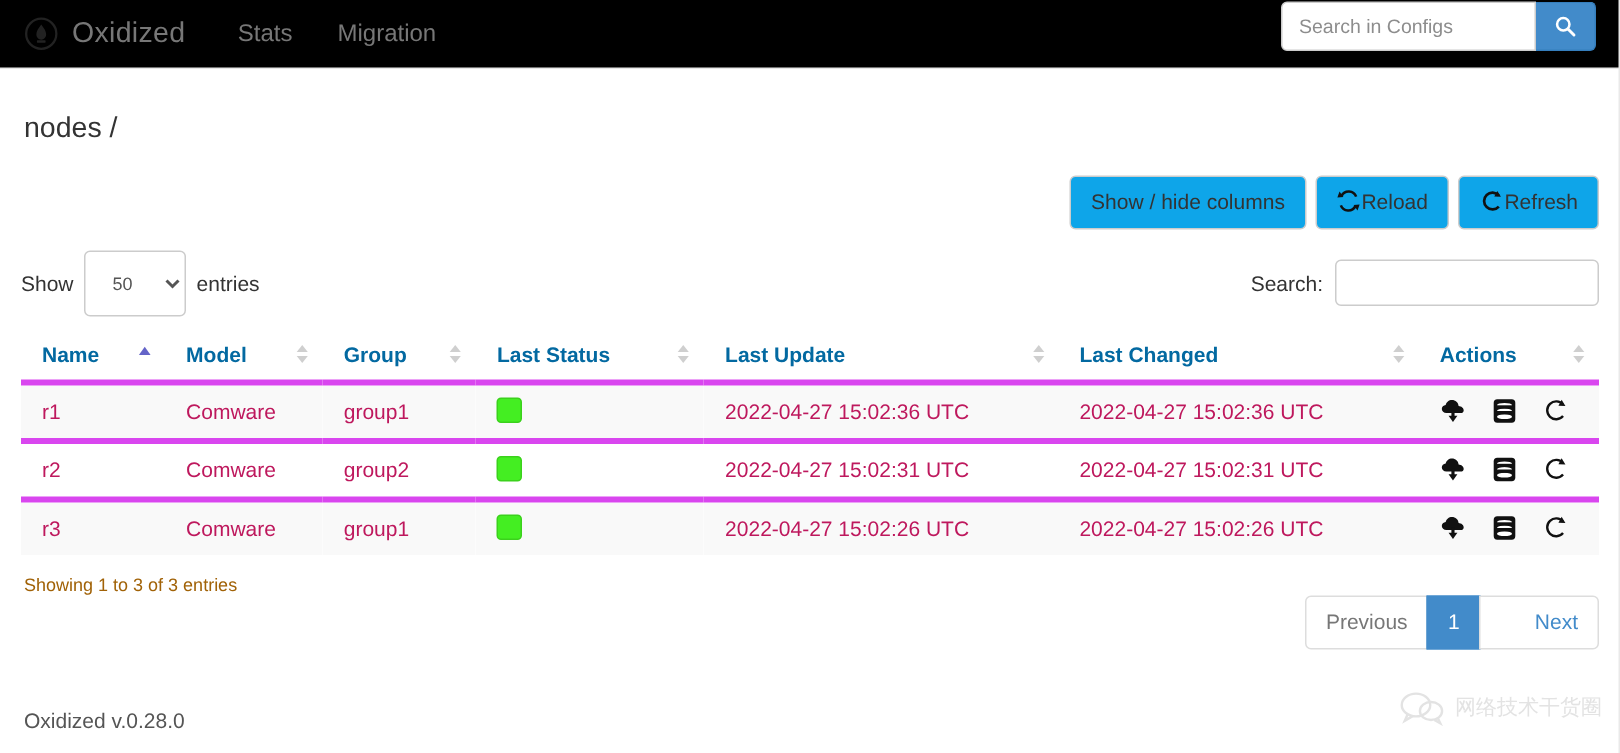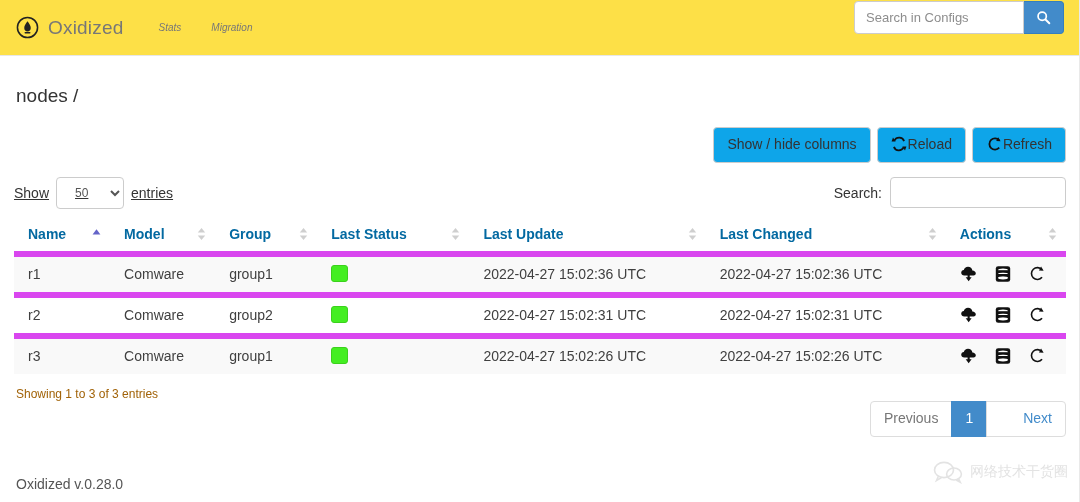--- a/index.html
+++ b/index.html
@@ -10,22 +10,22 @@
     background: #ffffff;
     font-family: "Liberation Sans", sans-serif;
     font-size: 14px;
     color: #333333;
     overflow: hidden;
     position: relative;
   }
 
   
   .navbar {
-    height: 56px;
-    background: #fde047;
+    height: 46px;
+    background: #000000;
     border-bottom: 1px solid #e7e7e7;
     display: flex;
     align-items: center;
     padding: 0 16px;
     position: relative;
   }
   .brand {
     display: flex;
     align-items: center;
     gap: 9px;
@@ -39,25 +39,24 @@
   }
   .brand-text {
     font-size: 19px;
     color: #777777;
     line-height: 1;
     letter-spacing: 0.2px;
   }
   .nav-links { display: flex; align-items: center; }
   .nav-link {
     color: #777777;
-    font-size: 10px;
+    font-size: 16px;
     padding: 6px 15px;
     text-decoration: none;
     cursor: pointer;
-    font-style: italic;
   }
 
   .nav-search {
     position: absolute;
     right: 16px;
     top: 1px;
     display: flex;
     align-items: flex-end;
   }
   .nav-search input {
@@ -128,24 +127,23 @@
     justify-content: space-between;
     align-items: center;
     margin-top: 14px;
   }
   .length-ctl {
     font-size: 14px;
     color: #333;
     display: flex;
     align-items: center;
     gap: 7px;
-    text-decoration: underline;
   }
   .length-ctl select {
-    height: 32px;
+    height: 44px;
     width: 68px;
     border: 1px solid #cccccc;
     border-radius: 4px;
     background: #fff;
     font-size: 12px;
     font-family: "Liberation Sans", sans-serif;
     color: #555;
     padding-left: 14px;
     cursor: pointer;
   }
@@ -190,23 +188,23 @@
   .sort-ind {
     position: absolute;
     right: 9px;
     top: 50%;
     transform: translateY(-50%);
     width: 9px;
     height: 16px;
   }
   table.nodes tbody td {
     font-size: 14px;
-    color: #404040;
+    color: #be185d;
     padding: 8px 8px 9px 14px;
-    border-top: 6px solid #d946ef;
+    border-top: 4px solid #d946ef;
     white-space: nowrap;
     overflow: hidden;
   }
   table.nodes tbody tr.odd td { background: #f9f9f9; }
   table.nodes tbody tr.even td { background: #ffffff; }
   .status-box {
     display: inline-block;
     width: 17px;
     height: 17px;
     background: #44ee22;

